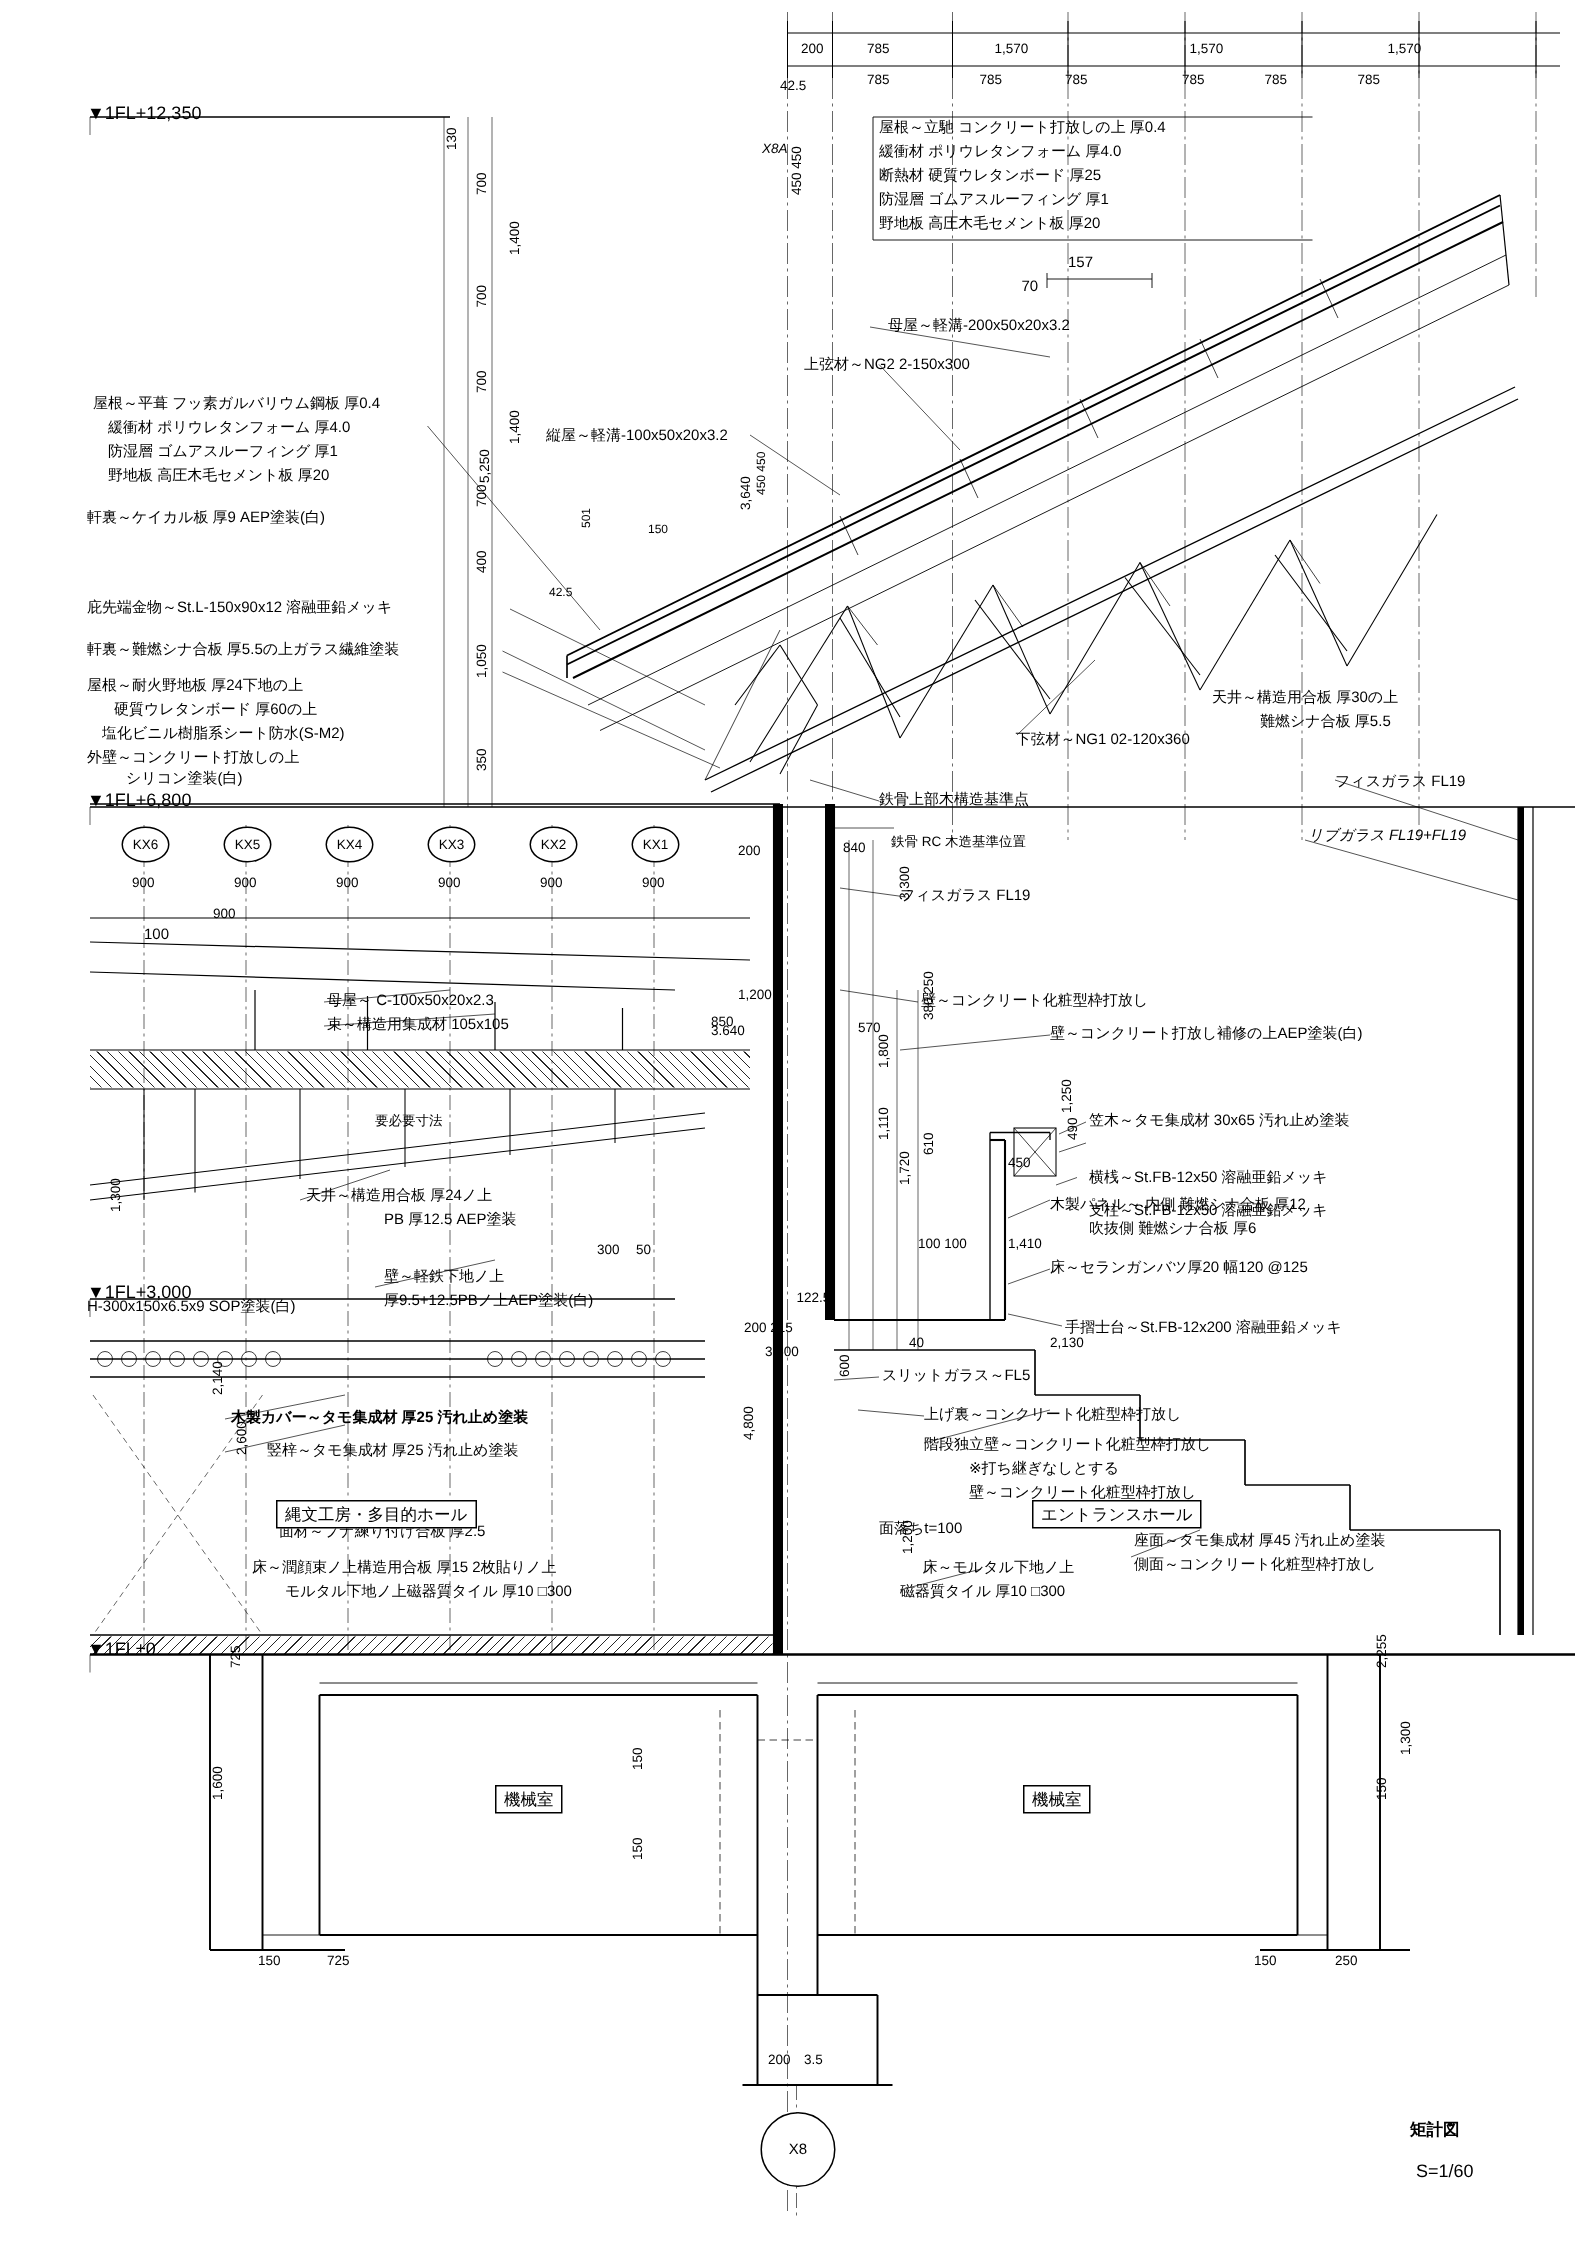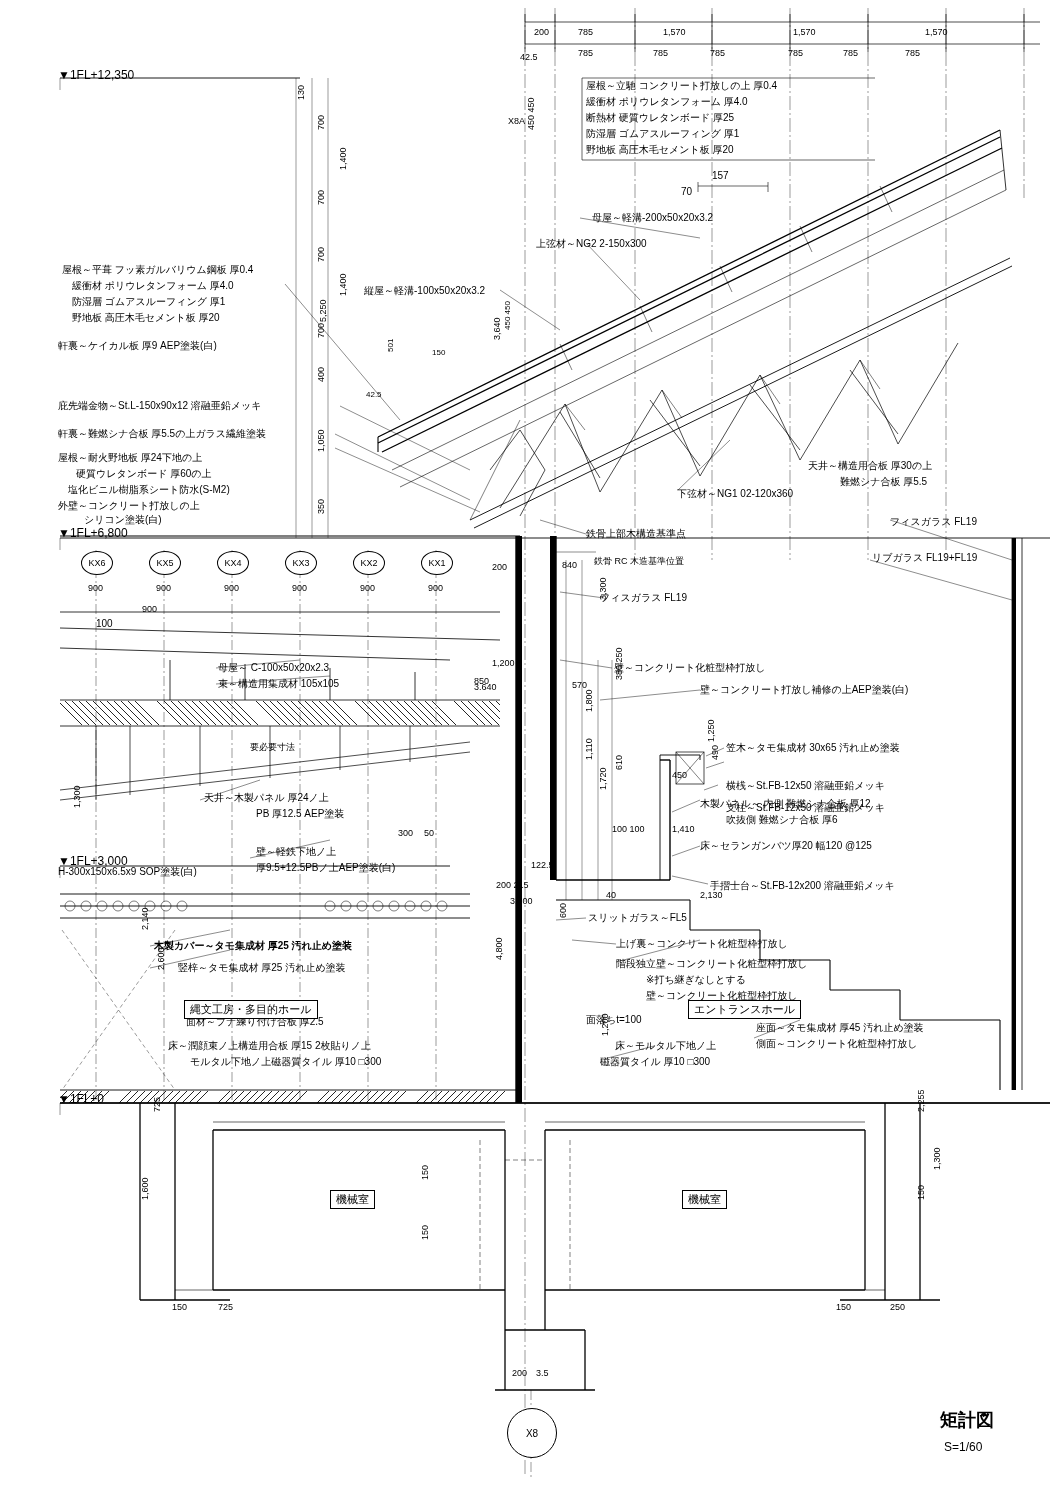--- a/index.html
+++ b/index.html
@@ -4,21 +4,21 @@
 <style>
   html,body{margin:0;padding:0;background:#ffffff;}
   body{width:1061px;height:1500px;position:relative;overflow:hidden;
        font-family:"Liberation Sans","DejaVu Sans",sans-serif;color:#000;}
   #sheet{position:absolute;inset:0;}
   .t{position:absolute;white-space:nowrap;font-size:11px;line-height:12px;}
   .t.s9{font-size:9px;line-height:10px;}
   .t.s8{font-size:8px;line-height:9px;}
   .t.s10{font-size:10px;line-height:11px;}
   .t.s12{font-size:12px;line-height:14px;}
-  .t.s15{font-size:18px;line-height:17px;font-weight:bold;}
+  .t.s15{font-size:11px;line-height:17px;font-weight:bold;}
   .t.rot{transform-origin:left top;transform:rotate(-90deg);}
   .circ{position:absolute;border:1px solid #000;border-radius:50%;
         display:flex;align-items:center;justify-content:center;
         font-size:9px;background:#fff;}
   .circ.big{font-size:10px;}
   .lbl{position:absolute;border:1px solid #000;background:#fff;
        padding:1px 5px;font-size:11px;}
   svg{position:absolute;left:0;top:0;}
   .hatch{position:absolute;background:
      repeating-linear-gradient(45deg,#000 0 0.6px,transparent 0.6px 5px);}
@@ -376,21 +376,21 @@
 <div class="t s10" style="left:536px;top:238px;">上弦材～NG2 2-150x300</div>
 <div class="t s10" style="left:364px;top:285px;">縦屋～軽溝-100x50x20x3.2</div>
 <div class="t s9 rot" style="left:492px;top:340px;">3,640</div>
 <div class="t s10" style="left:677px;top:488px;">下弦材～NG1 02-120x360</div>
 <div class="t s10" style="left:808px;top:460px;">天井～構造用合板 厚30の上</div>
 <div class="t s10" style="left:840px;top:476px;">難燃シナ合板 厚5.5</div>
 <div class="t s10" style="left:586px;top:528px;">鉄骨上部木構造基準点</div>
 <div class="t s9" style="left:594px;top:556px;">鉄骨 RC 木造基準位置</div>
 
 <div class="t s10" style="left:890px;top:516px;">フィスガラス FL19</div>
-<div class="t s10" style="left:872px;top:552px;">リブガラス FL19+FL19</div>
+<div class="t s10" style="left:872px;top:552px;font-style:italic;">リブガラス FL19+FL19</div>
 <div class="t s10" style="left:600px;top:592px;">フィスガラス FL19</div>
 
 <div class="t s10" style="left:614px;top:662px;">壁～コンクリート化粧型枠打放し</div>
 <div class="t s10" style="left:700px;top:684px;">壁～コンクリート打放し補修の上AEP塗装(白)</div>
 <div class="t s10" style="left:726px;top:742px;">笠木～タモ集成材 30x65 汚れ止め塗装</div>
 <div class="t s10" style="left:726px;top:758px;margin-top:44px;">支柱～St.FB-12x50 溶融亜鉛メッキ</div>
 <div class="t s10" style="left:726px;top:780px;">横桟～St.FB-12x50 溶融亜鉛メッキ</div>
 <div class="t s10" style="left:700px;top:798px;">木製パネル～ 内側 難燃シナ合板 厚12</div>
 <div class="t s10" style="left:726px;top:814px;">吹抜側 難燃シナ合板 厚6</div>
 <div class="t s10" style="left:700px;top:840px;">床～セランガンバツ厚20 幅120 @125</div>
@@ -402,21 +402,21 @@
 <div class="t s10" style="left:646px;top:990px;">壁～コンクリート化粧型枠打放し</div>
 <div class="t s10" style="left:586px;top:1014px;">面落ちt=100</div>
 <div class="t s10" style="left:756px;top:1022px;">座面～タモ集成材 厚45 汚れ止め塗装</div>
 <div class="t s10" style="left:756px;top:1038px;">側面～コンクリート化粧型枠打放し</div>
 <div class="t s10" style="left:588px;top:1040px;margin-left:27px;">床～モルタル下地ノ上</div>
 <div class="t s10" style="left:600px;top:1056px;">磁器質タイル 厚10 □300</div>
 
 <div class="t s10" style="left:218px;top:662px;">母屋～ C-100x50x20x2.3</div>
 <div class="t s10" style="left:218px;top:678px;">束～構造用集成材 105x105</div>
 <div class="t s9" style="left:250px;top:742px;">要必要寸法</div>
-<div class="t s10" style="left:204px;top:792px;">天井～木製パネル 厚24ノ上</div>
+<div class="t s10" style="left:204px;top:792px;">天井～構造用合板 厚24ノ上</div>
 <div class="t s10" style="left:256px;top:808px;">PB 厚12.5 AEP塗装</div>
 <div class="t s10" style="left:256px;top:846px;">壁～軽鉄下地ノ上</div>
 <div class="t s10" style="left:256px;top:862px;">厚9.5+12.5PBノ上AEP塗装(白)</div>
 <div class="t s10" style="left:58px;top:866px;">H-300x150x6.5x9 SOP塗装(白)</div>
 <div class="t s10" style="left:154px;top:940px;font-weight:bold;">木製カバー～タモ集成材 厚25 汚れ止め塗装</div>
 <div class="t s10" style="left:178px;top:962px;">竪梓～タモ集成材 厚25 汚れ止め塗装</div>
 <div class="t s10" style="left:186px;top:1016px;">面材～プナ練り付け合板 厚2.5</div>
 <div class="t s10" style="left:168px;top:1040px;">床～潤顔束ノ上構造用合板 厚15 2枚貼りノ上</div>
 <div class="t s10" style="left:190px;top:1056px;">モルタル下地ノ上磁器質タイル 厚10 □300</div>
 
@@ -445,21 +445,21 @@
 <div class="t s9 rot" style="left:316px;top:205px;">700</div>
 <div class="t s9 rot" style="left:318px;top:322px;">5,250</div>
 <div class="t s9 rot" style="left:338px;top:296px;">1,400</div>
 <div class="t s9 rot" style="left:316px;top:262px;">700</div>
 <div class="t s9 rot" style="left:316px;top:338px;">700</div>
 <div class="t s9 rot" style="left:316px;top:382px;">400</div>
 <div class="t s9 rot" style="left:316px;top:452px;">1,050</div>
 <div class="t s9 rot" style="left:316px;top:514px;">350</div>
 <div class="t s9 rot" style="left:296px;top:100px;">130</div>
 
-<div class="t s9" style="left:508px;top:116px;">X8A</div>
+<div class="t s9" style="left:508px;top:94px;font-style:italic;">X8A</div>
 <div class="t s9 rot" style="left:526px;top:130px;">450 450</div>
 <div class="t s8 rot" style="left:386px;top:352px;">501</div>
 <div class="t s8 rot" style="left:503px;top:330px;">450 450</div>
 <div class="t s8" style="left:432px;top:348px;">150</div>
 <div class="t s8" style="left:366px;top:390px;">42.5</div>
 <div class="t s9" style="left:492px;top:562px;">200</div>
 <div class="t s9" style="left:562px;top:560px;">840</div>
 <div class="t s9 rot" style="left:598px;top:600px;">3,300</div>
 <div class="t s9 rot" style="left:614px;top:680px;">380 250</div>
 <div class="t s9" style="left:572px;top:680px;">570</div>

